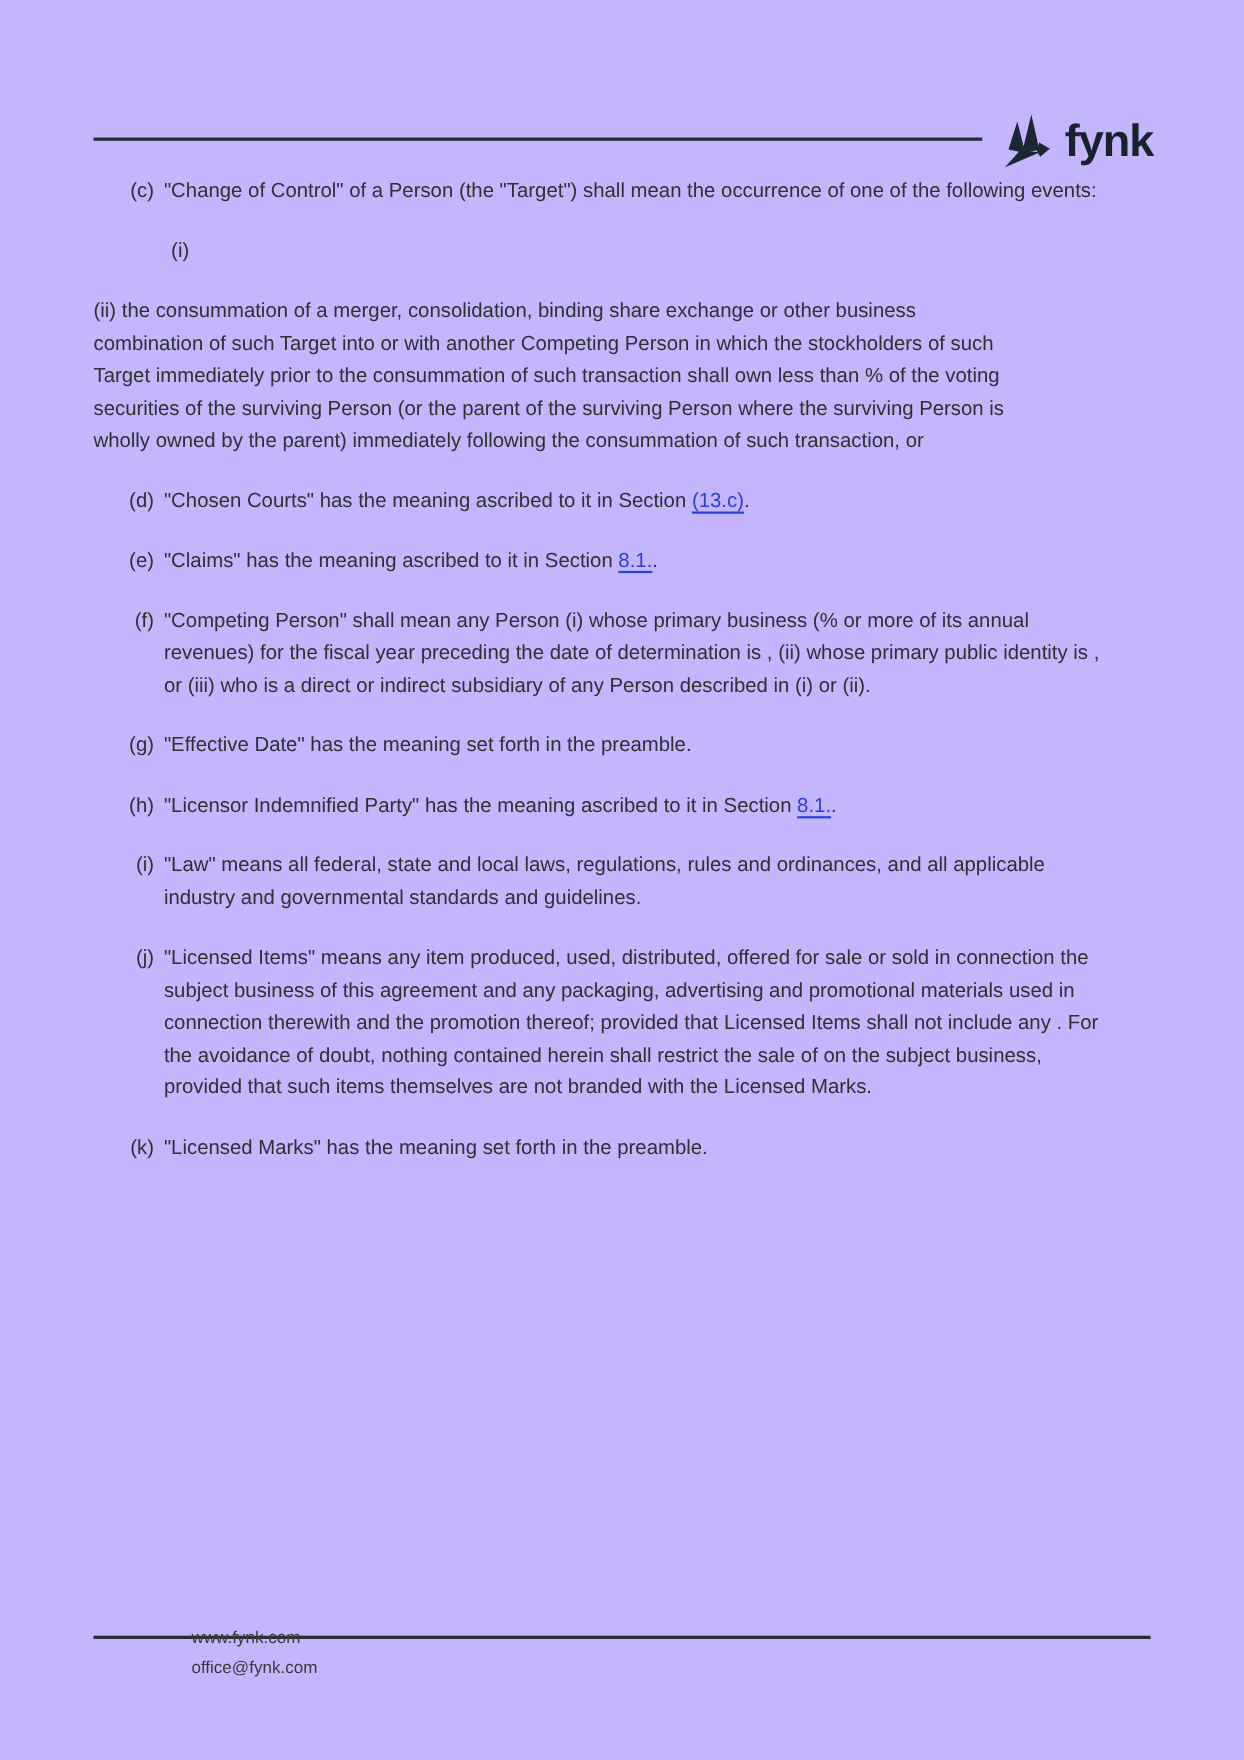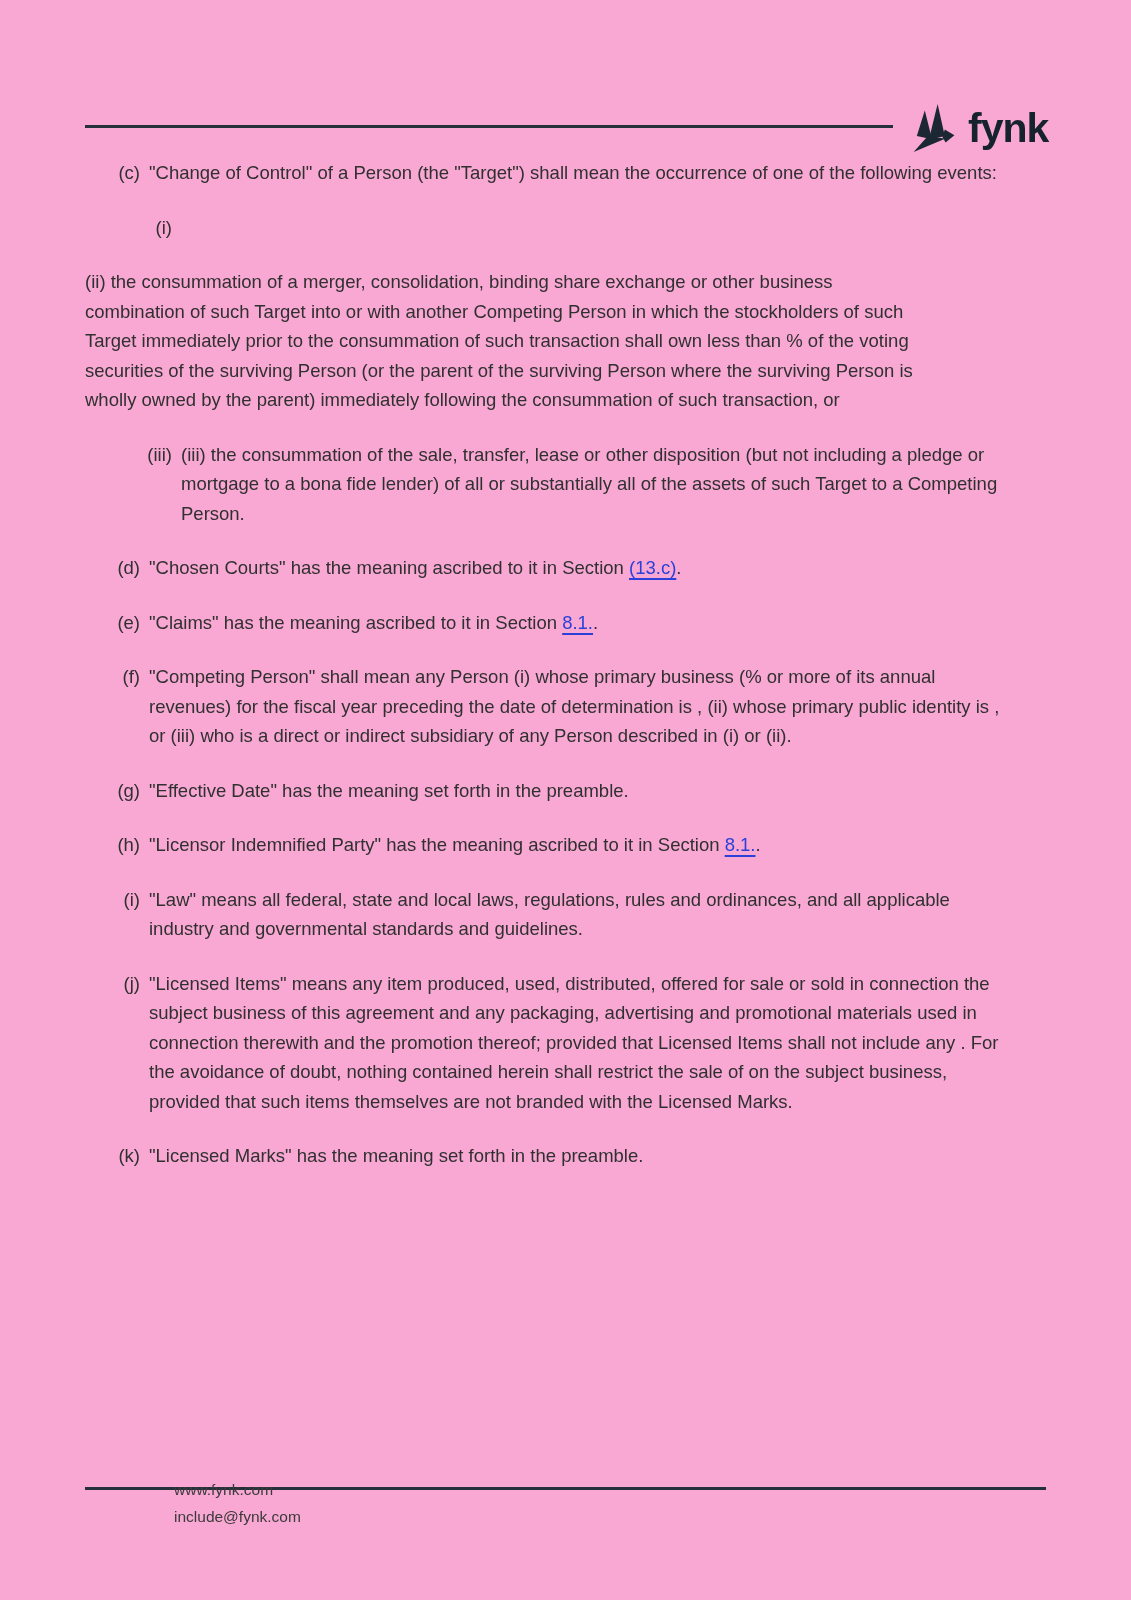--- a/index.html
+++ b/index.html
@@ -1,19 +1,19 @@
 <!DOCTYPE html>
 <html style="--link: #2b40d9; --brand: #16222d; --rule: #26303b; --text: #303030;"><head>
 <meta charset="utf-8">
 <style>
   html,body{margin:0;padding:0;background:#e8e8e8;}
   .page{
     position:relative;
     width:1131px;height:1600px;
-    background:#f9a8d4;
+    background:#c4b5fd;
     font-family:"Liberation Sans","DejaVu Sans",sans-serif;
     color:var(--text,#303030);
     overflow:hidden;
     margin:0 auto;
   }
   
   .header-rule{
     position:absolute;left:85px;top:125px;width:808px;height:3px;
     background:var(--rule,#26303b);
   }
@@ -79,24 +79,20 @@
       <div class="para lvl1">
         <span class="plabel">(c)</span>
         <span class="pbody">"Change of Control" of a Person (the "Target") shall mean the occurrence of one of the following events:</span>
       </div>
       <div class="para lvl2">
         <span class="plabel">(i)</span>
       </div>
       <div class="para lvl2">
         <span class="pbody">(ii) the consummation of a merger, consolidation, binding share exchange or other business combination of such Target into or with another Competing Person in which the stockholders of such Target immediately prior to the consummation of such transaction shall own less than % of the voting securities of the surviving Person (or the parent of the surviving Person where the surviving Person is wholly owned by the parent) immediately following the consummation of such transaction, or</span>
       </div>
-      <div class="para lvl2">
-        <span class="plabel">(iii)</span>
-        <span class="pbody">(iii) the consummation of the sale, transfer, lease or other disposition (but not including a pledge or mortgage to a bona fide lender) of all or substantially all of the assets of such Target to a Competing Person.</span>
-      </div>
       <div class="para lvl1">
         <span class="plabel">(d)</span>
         <span class="pbody">"Chosen Courts" has the meaning ascribed to it in Section <a class="ref-link">(13.c)</a>.</span>
       </div>
       <div class="para lvl1">
         <span class="plabel">(e)</span>
         <span class="pbody">"Claims" has the meaning ascribed to it in Section <a class="ref-link">8.1.</a>.</span>
       </div>
       <div class="para lvl1">
         <span class="plabel">(f)</span>
@@ -120,16 +116,16 @@
       </div>
       <div class="para lvl1">
         <span class="plabel">(k)</span>
         <span class="pbody">"Licensed Marks" has the meaning set forth in the preamble.</span>
       </div>
     </div>
 
   <div class="footer-rule"></div>
   <div class="footer-text">
     <div>www.fynk.com</div>
-    <div>include@fynk.com</div>
+    <div>office@fynk.com</div>
   </div>
 
 </div>
 
 </body></html>

